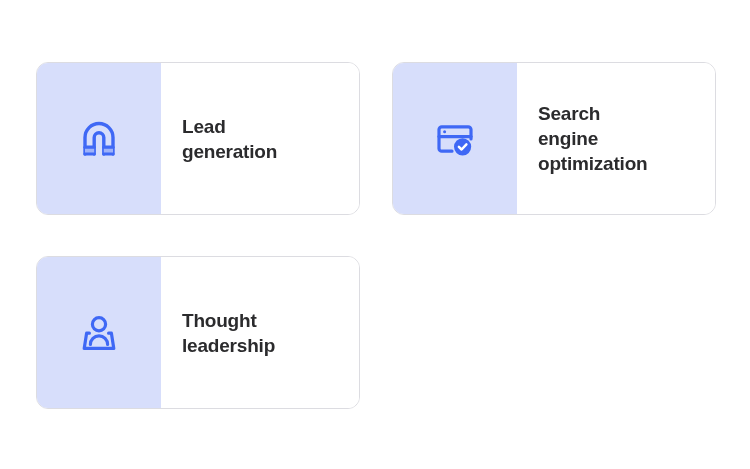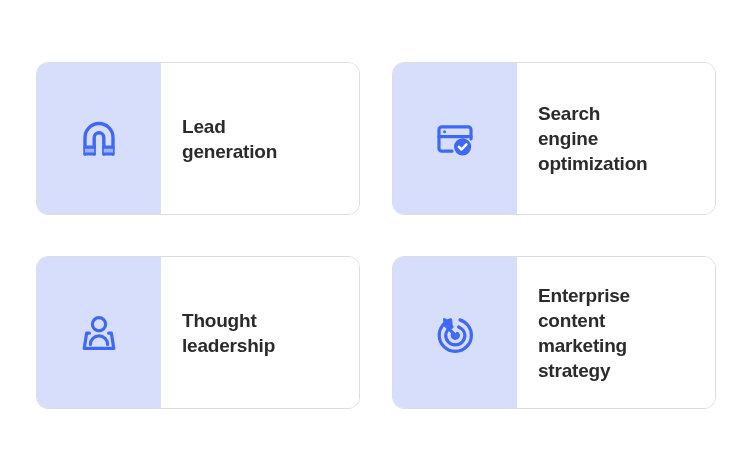--- a/index.html
+++ b/index.html
@@ -133,34 +133,15 @@
             <path d="M17.4 37.4C17.4 32.65 21.25 28.8 26 28.8C30.75 28.8 34.6 32.65 34.6 37.4" stroke="#3f68f5" stroke-width="3.2" stroke-linecap="round"></path>
           </svg>
         </span>
       </div>
       <div class="card-body">
         <p class="card-title">Thought
 leadership</p>
       </div>
     </div>
 
-    <div class="card">
-      <div class="card-icon-panel">
-        <span>
-          <svg class="icon-svg" viewBox="0 0 52 52" fill="none" xmlns="http://www.w3.org/2000/svg">
-            <path d="M21.6 12.9C15.0 14.9 10.2 21.0 10.2 28.3C10.2 37.2 17.4 44.4 26.3 44.4C35.2 44.4 42.4 37.2 42.4 28.3C42.4 21.0 37.6 14.9 31.0 12.9" stroke="#3f68f5" stroke-width="3.2" stroke-linecap="round"></path>
-            <path d="M23.0 19.9C19.3 21.4 16.7 25.0 16.7 28.3C16.7 33.6 21.0 37.9 26.3 37.9C31.6 37.9 35.9 33.6 35.9 28.3C35.9 25.0 33.3 21.4 29.6 19.9" stroke="#3f68f5" stroke-width="3.2" stroke-linecap="round"></path>
-            <path d="M24.4 26.4C23.6 27.0 23.2 27.6 23.2 28.3C23.2 30.0 24.6 31.4 26.3 31.4C28.0 31.4 29.4 30.0 29.4 28.3C29.4 27.6 29.0 27.0 28.2 26.4" stroke="#3f68f5" stroke-width="3.2" stroke-linecap="round"></path>
-            <path d="M26.3 28.3L16.4 18.4" stroke="#3f68f5" stroke-width="3.2" stroke-linecap="round"></path>
-            <path d="M16.4 18.4L15.3 12.4L20.0 15.0L21.9 13.1L22.4 18.8L16.4 18.4Z" fill="#3f68f5" stroke="#3f68f5" stroke-width="2.6" stroke-linejoin="round"></path>
-          </svg>
-        </span>
-      </div>
-      <div class="card-body">
-        <p class="card-title">Enterprise
-content
-marketing
-strategy</p>
-      </div>
-    </div>
 
   </div>
 </div>
 
 </body></html>

